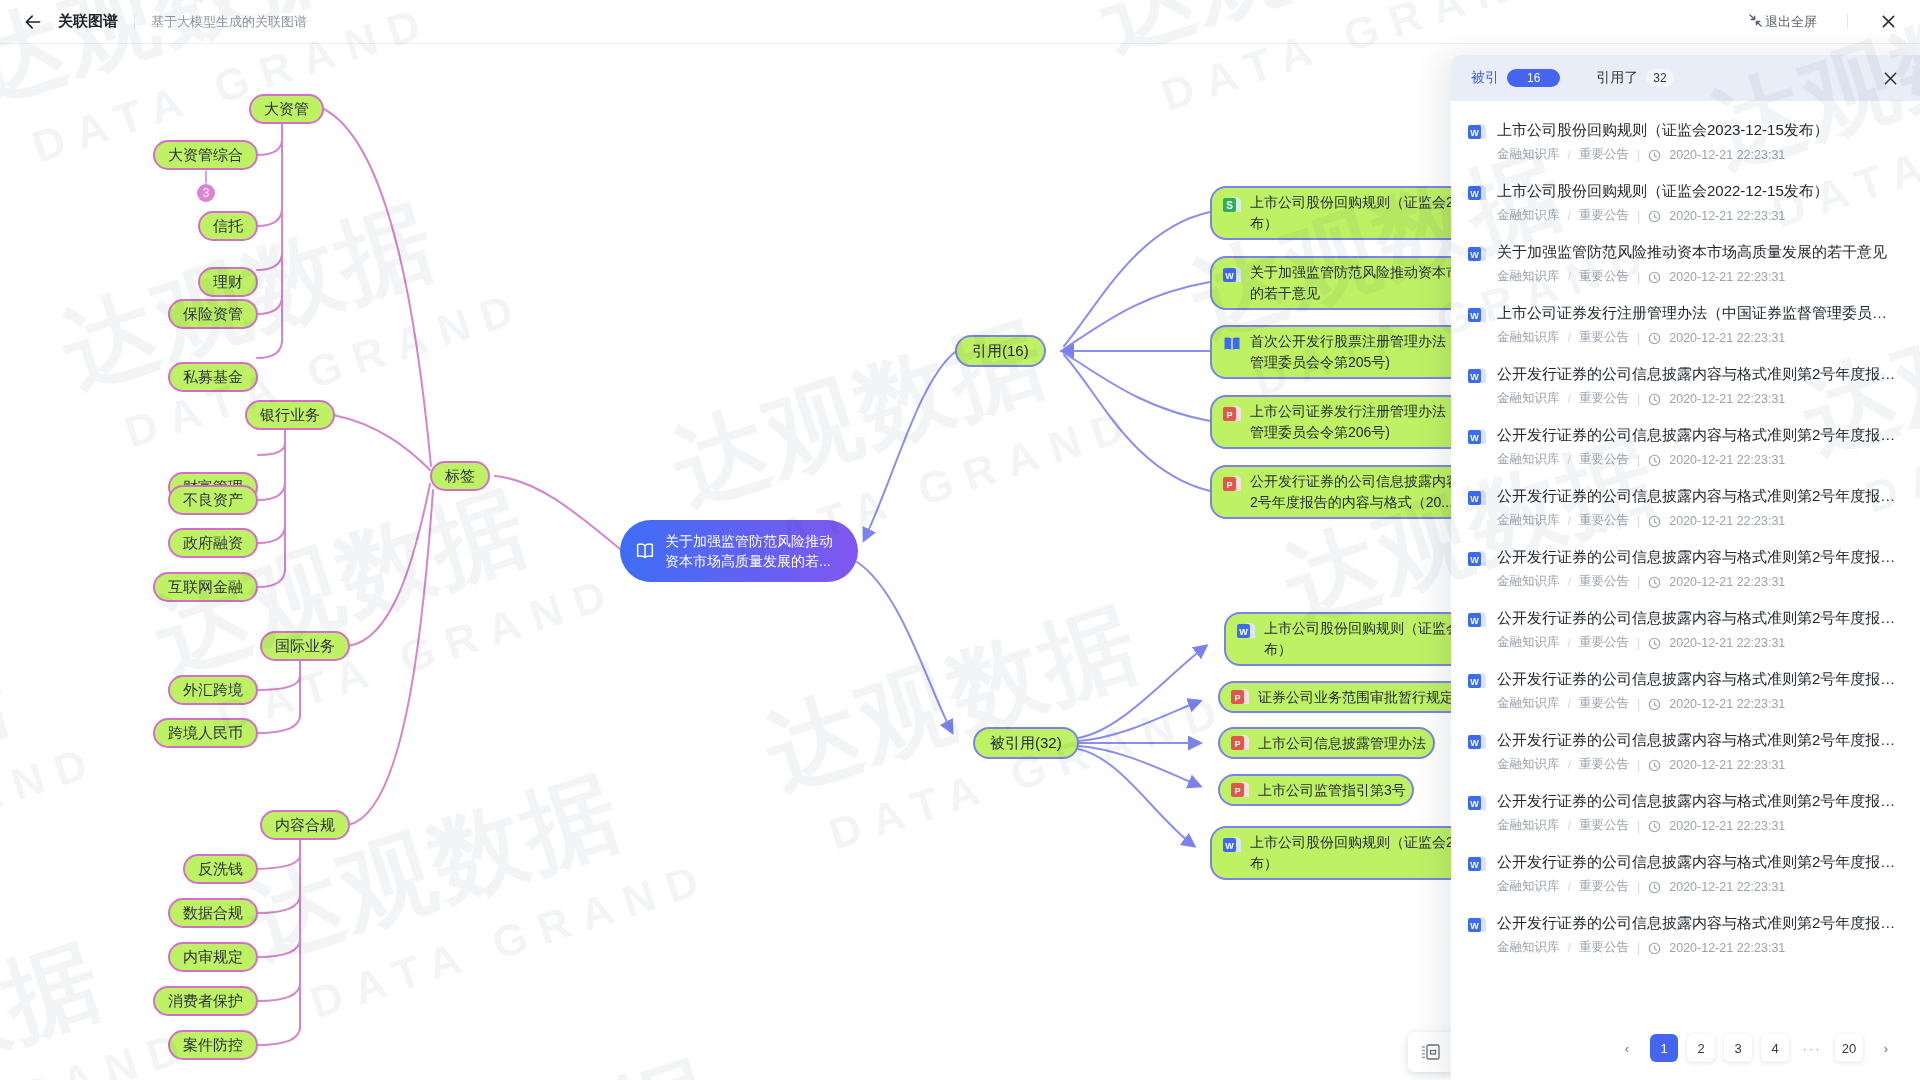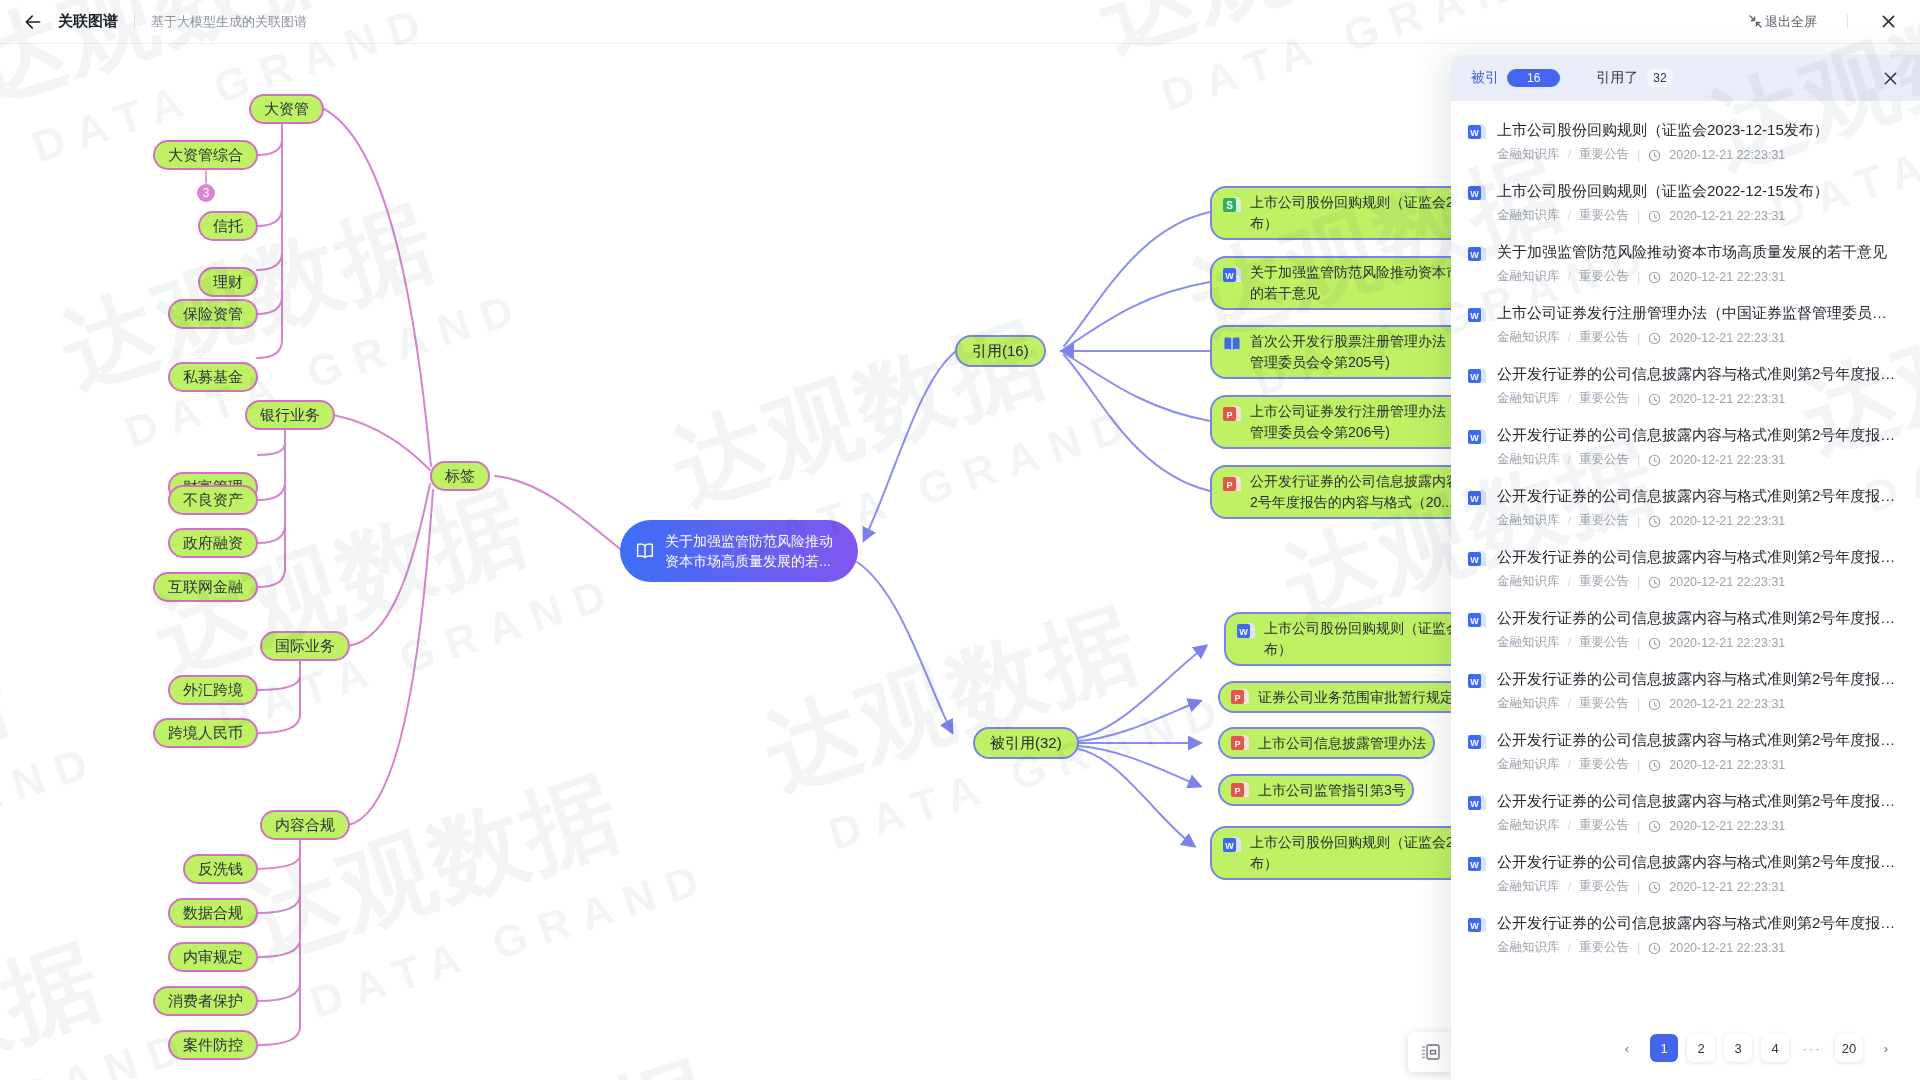--- a/index.html
+++ b/index.html
@@ -8,21 +8,21 @@
     font-family:"Liberation Sans","DejaVu Sans",sans-serif;color:#262a31;
   }
   
   .topbar{position:absolute;top:0;left:0;right:0;height:44px;background:#fff;z-index:6;
     display:flex;align-items:center;padding:0 22px;box-sizing:border-box;border-bottom:1px solid #eef0f3;}
   .topbar .back{width:22px;height:22px;display:flex;align-items:center;justify-content:center;cursor:pointer;margin-right:14px;}
   .topbar .ttl{font-size:15px;font-weight:bold;color:#1f2329;}
   .topbar .vdiv{width:1px;height:15px;background:#e4e6eb;margin:0 16px;}
   .topbar .sub{font-size:13px;color:#8d93a1;}
   .topbar .right{margin-left:auto;display:flex;align-items:center;gap:14px;}
-  .topbar .exitfs{display:flex;align-items:center;gap:2px;font-size:13px;color:#585e69;cursor:pointer;}
+  .topbar .exitfs{display:flex;gap:2px;font-size:13px;color:#585e69;cursor:pointer;}
   .topbar .close{width:20px;height:20px;display:flex;align-items:center;justify-content:center;cursor:pointer;}
   
   .edges{position:absolute;left:0;top:0;z-index:1;}
   .node{position:absolute;box-sizing:border-box;z-index:2;background:#bef264;white-space:nowrap;}
   .pnode{height:30px;border:2px solid #d36fc6;border-radius:15px;display:flex;align-items:center;
     padding:0 13px;font-size:15px;color:#2c3038;}
   .child{right:1662px;}
   .badge3{position:absolute;left:197px;top:184px;width:18px;height:18px;border-radius:50%;
     background:#de82d3;color:#fff;font-size:12px;display:flex;align-items:center;justify-content:center;z-index:2;}
   .bnode{height:32px;border:2px solid #7b82ec;border-radius:16px;display:flex;align-items:center;

